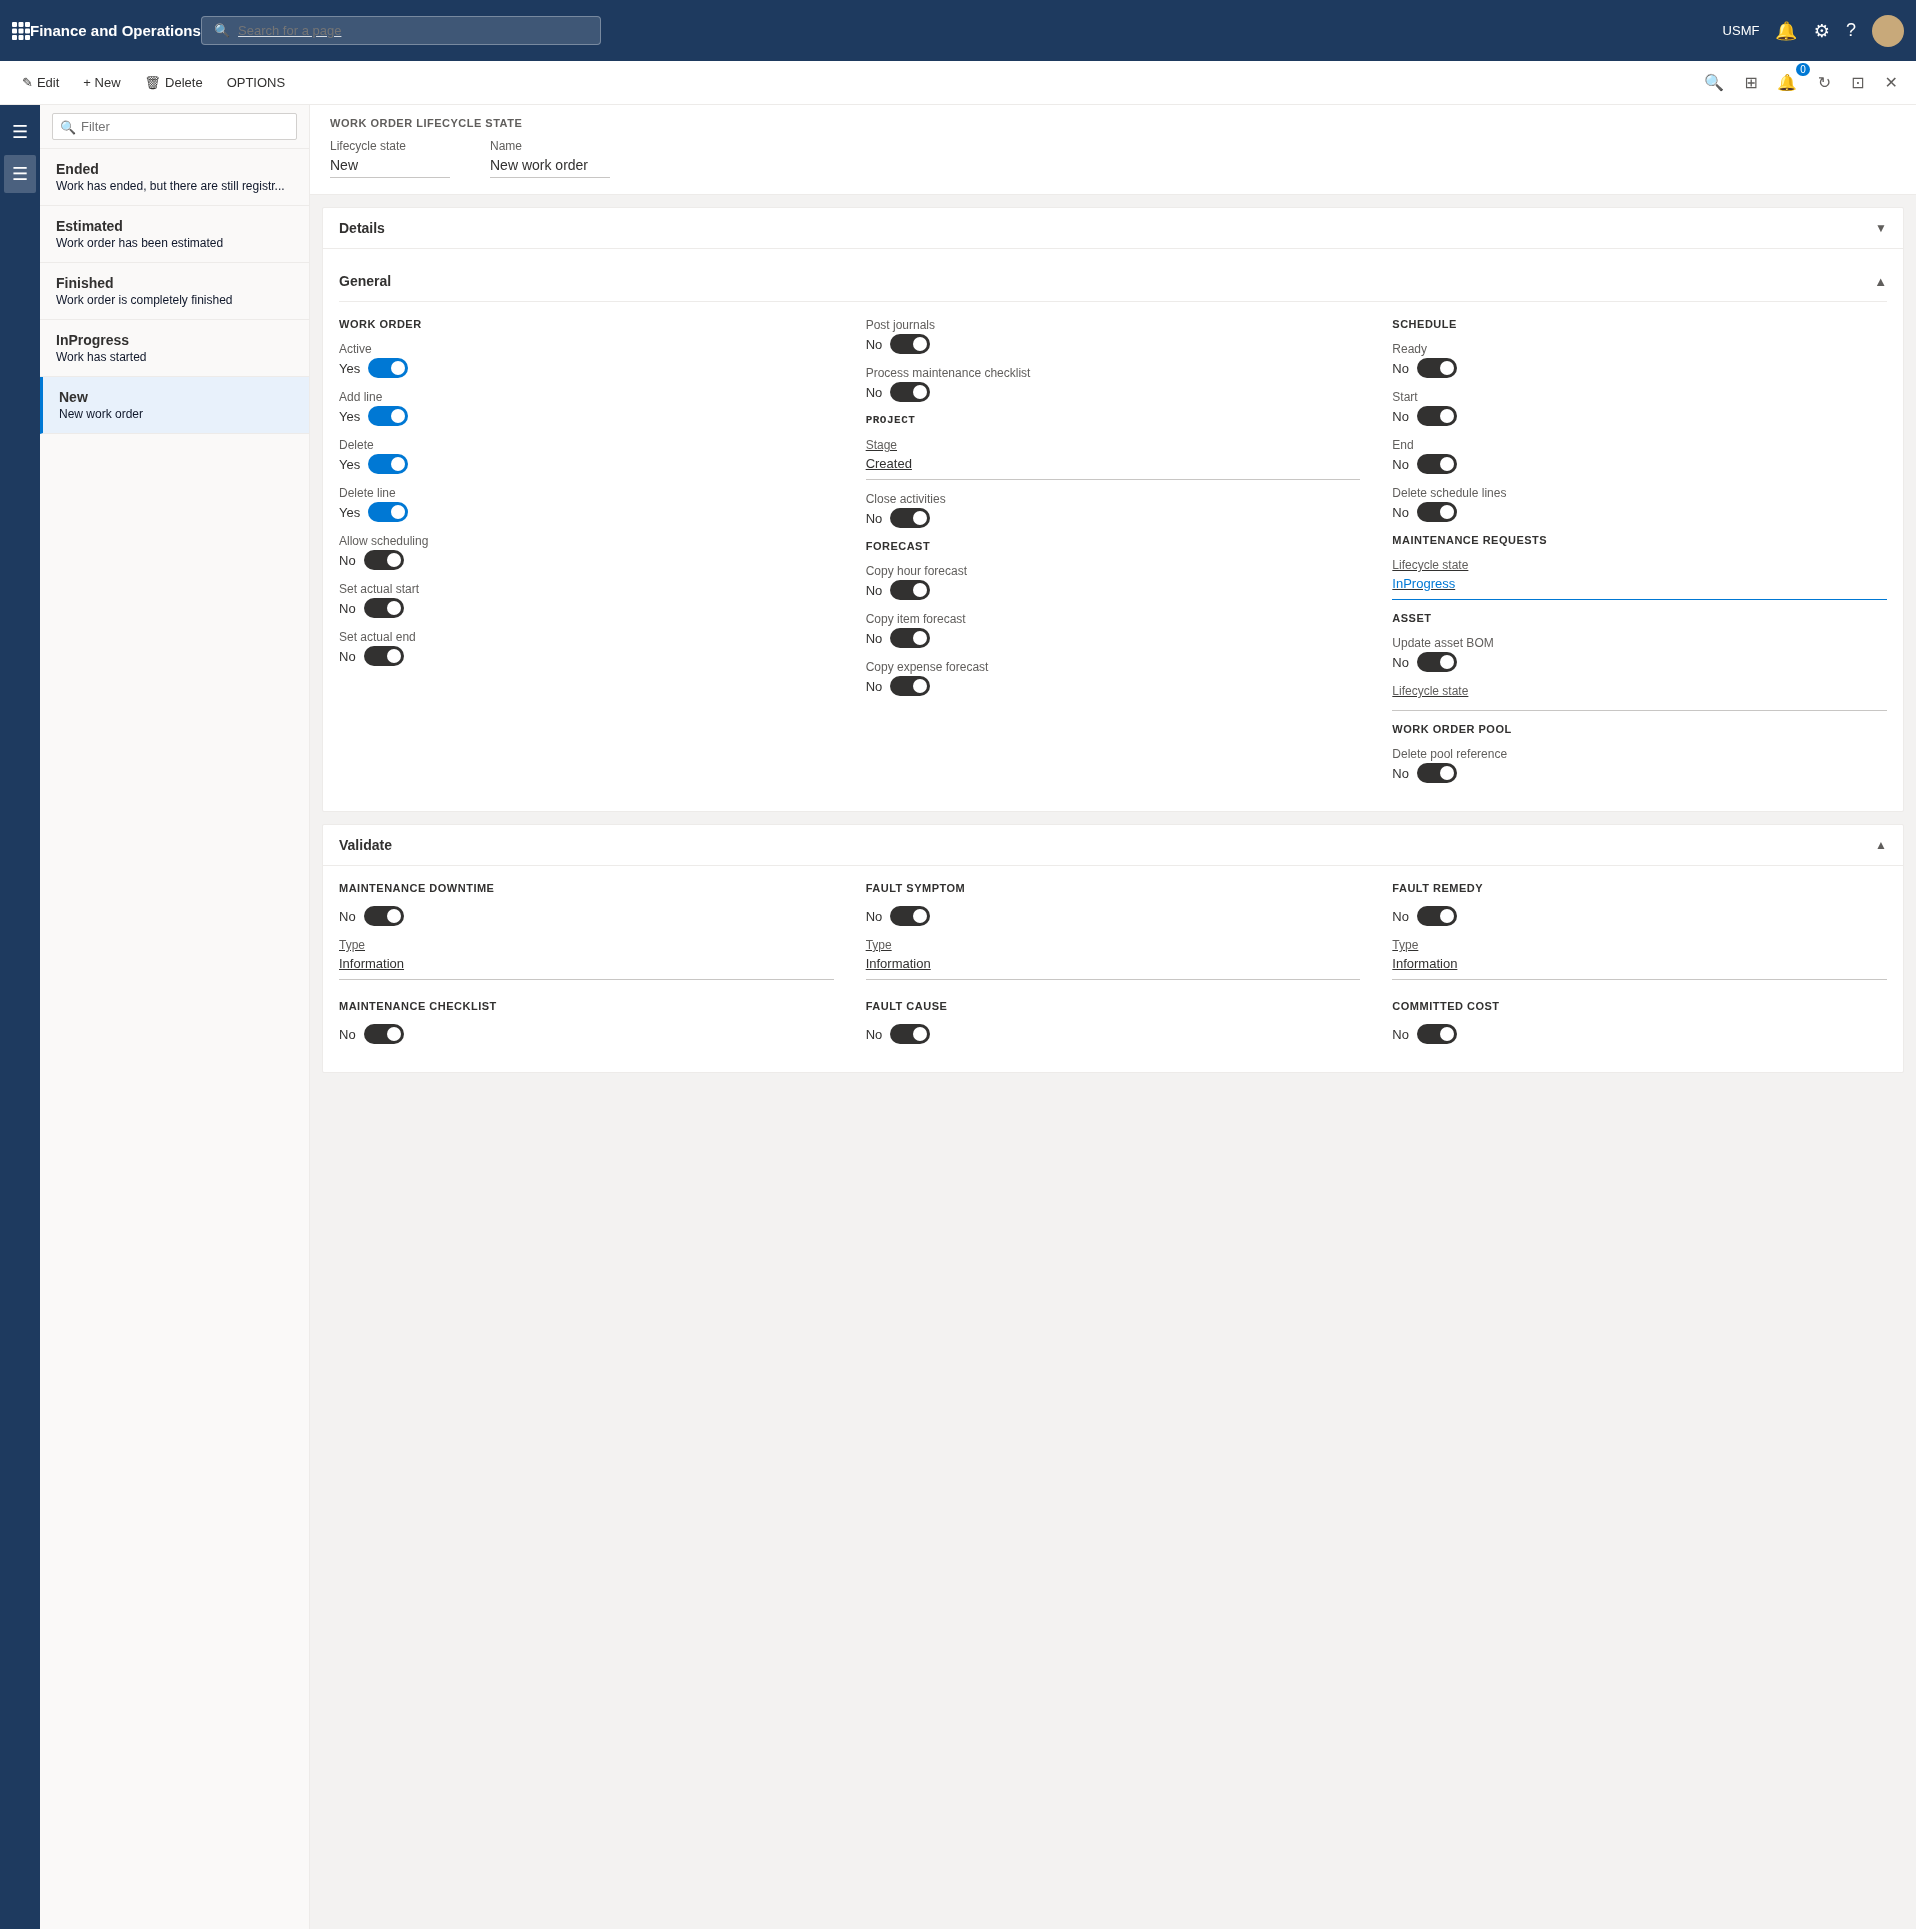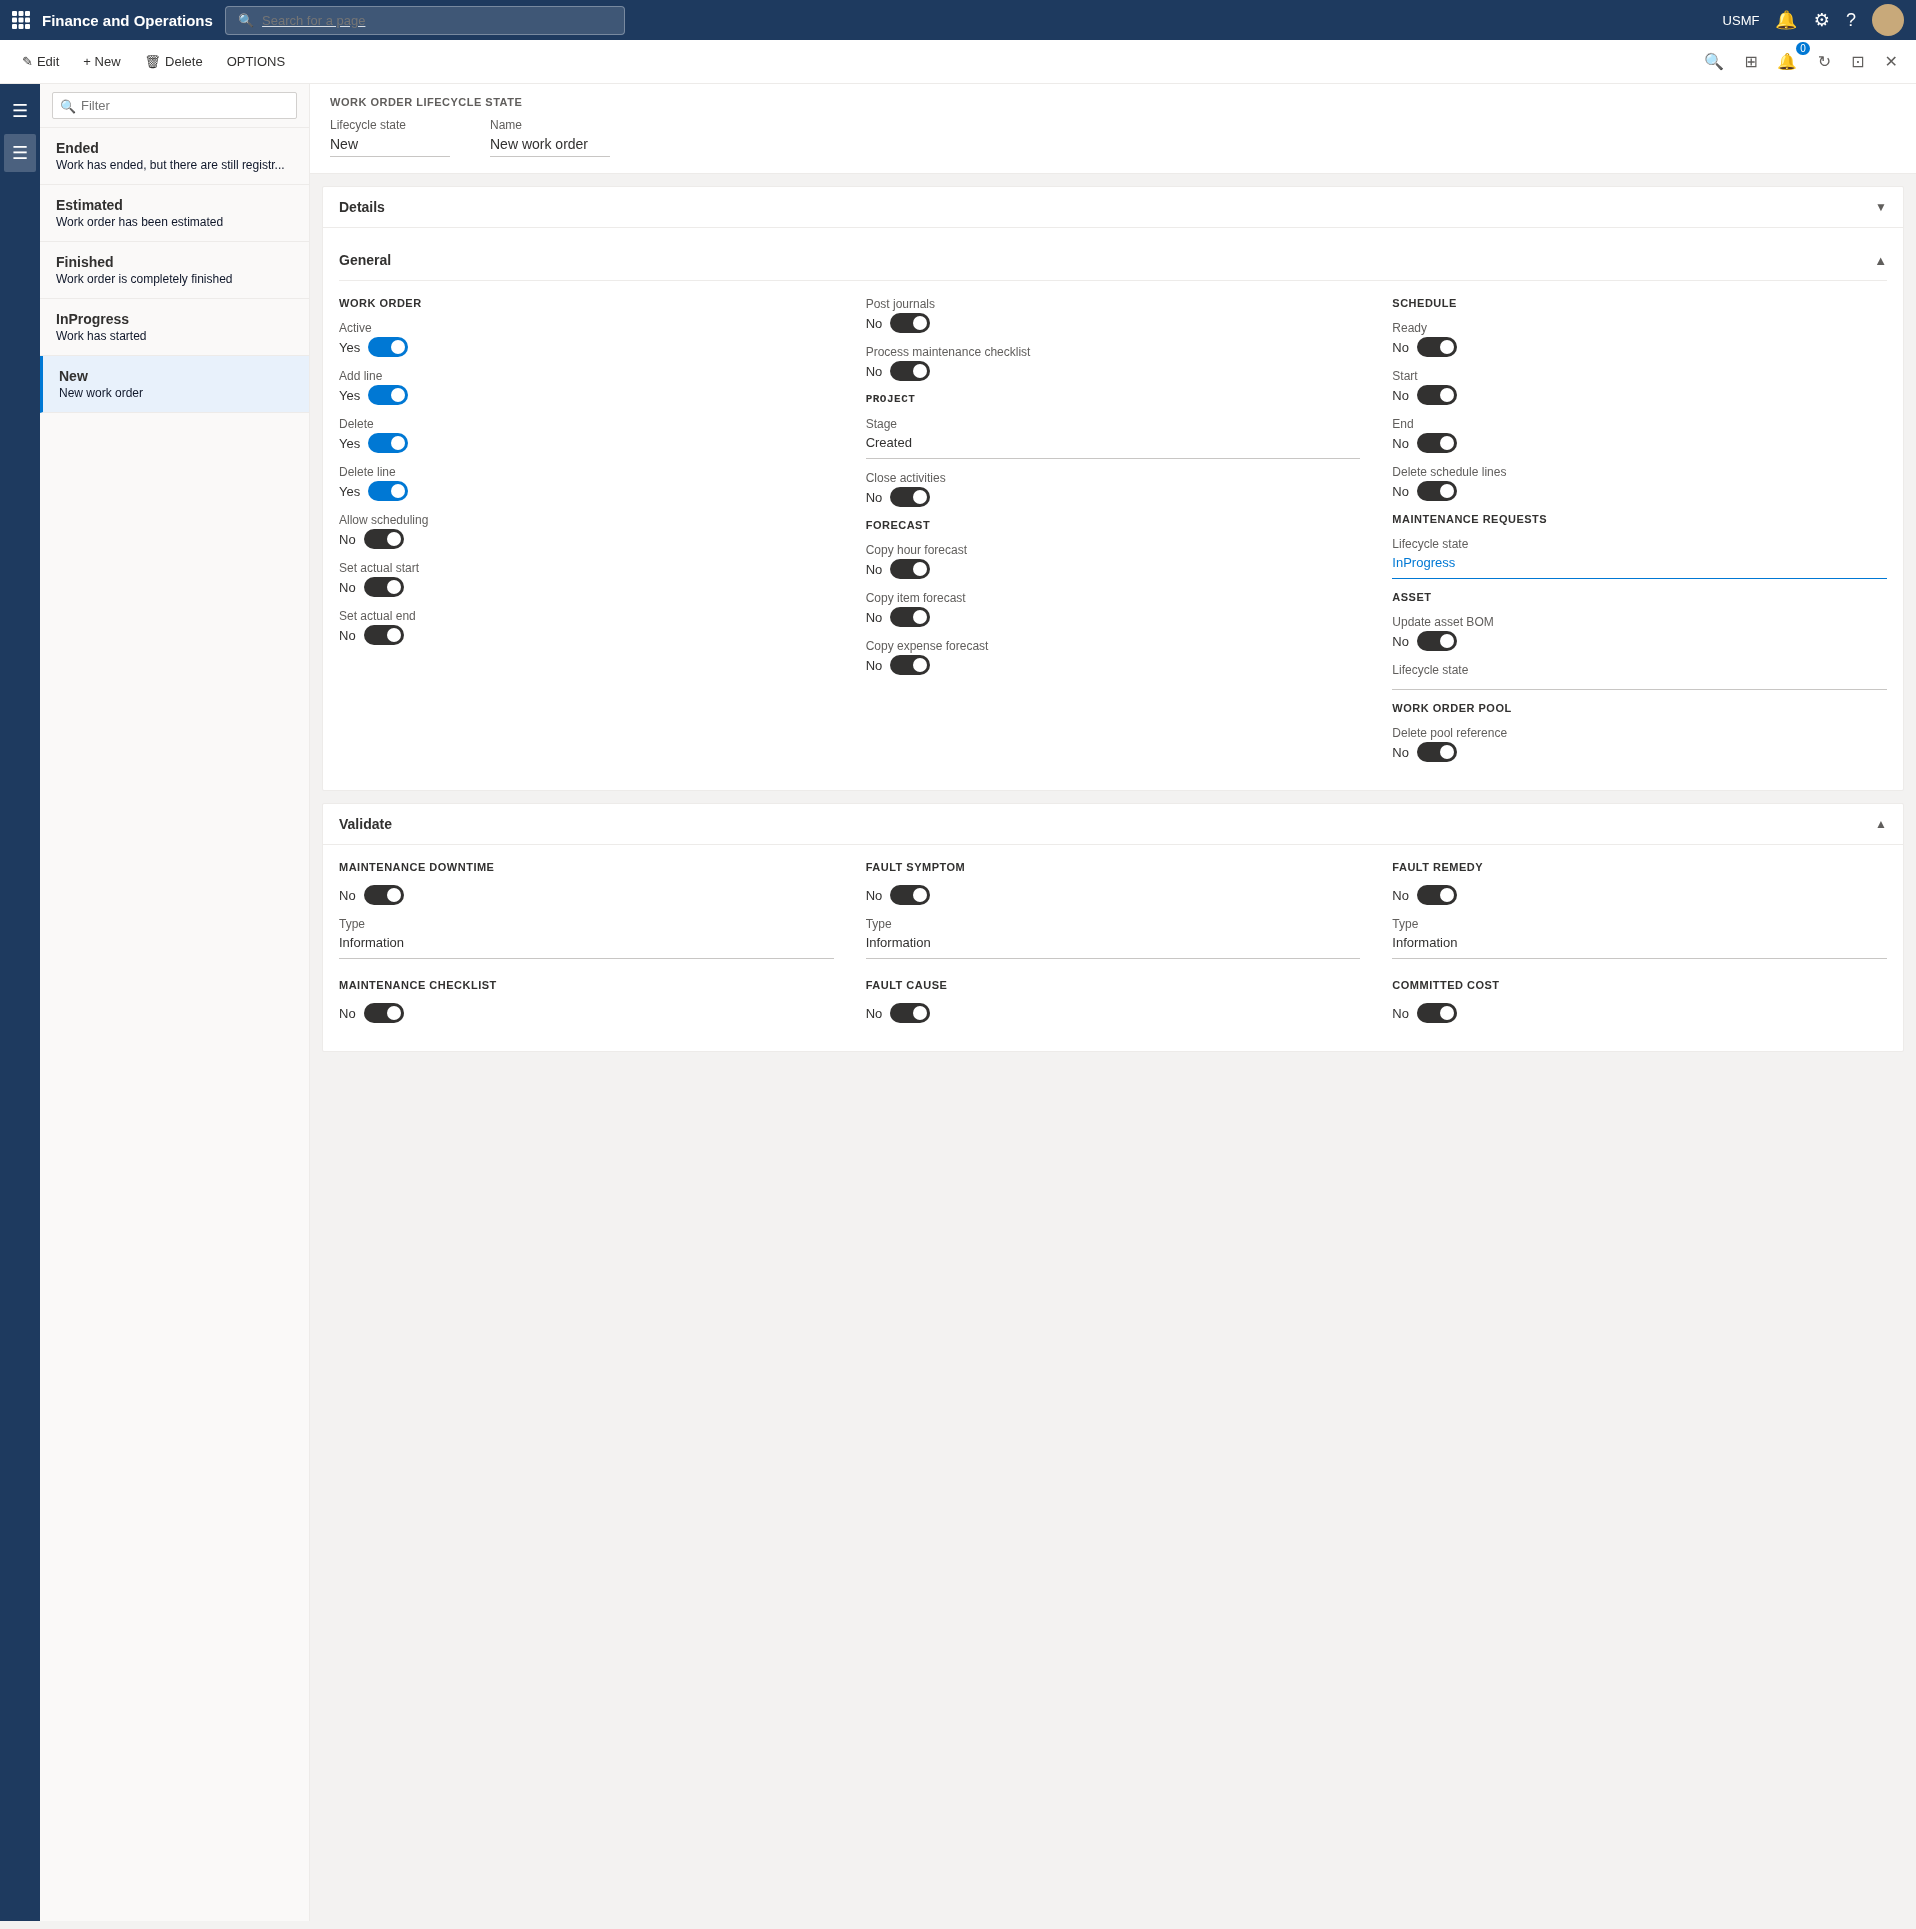--- a/index.html
+++ b/index.html
@@ -4,23 +4,22 @@
   <style>
     * { box-sizing: border-box; margin: 0; padding: 0; }
     body { font-family: 'Segoe UI', Arial, sans-serif; font-size: 13px; background: #f3f2f1; color: #323130; }
 
     
     .top-nav {
       background: #1e3a5f;
       color: white;
       display: flex;
       align-items: center;
-      height: 40px;
+      height: 61px;
       padding: 0 12px;
-      gap: 12px;
     }
     .top-nav-title { font-size: 15px; font-weight: 600; flex: 0 0 auto; }
     .top-nav-search {
       flex: 1;
       max-width: 400px;
       background: rgba(255,255,255,0.15);
       border: 1px solid rgba(255,255,255,0.3);
       border-radius: 4px;
       color: white;
       padding: 6px 12px;
@@ -153,21 +152,21 @@
       font-size: 11px;
       font-weight: 700;
       text-transform: uppercase;
       letter-spacing: 0.5px;
       color: #323130;
       margin-bottom: 12px;
       margin-top: 16px;
     }
     .subsection-title:first-child { margin-top: 0; }
 
-    .field-row { display: flex; flex-direction: column; gap: 4px; }
+    .field-row { display: flex; flex-direction: column; gap: 4px; text-decoration: underline; }
     .field-label { font-size: 12px; color: #605e5c; }
     .field-underline { border-bottom: 1px solid #c8c6c4; padding-bottom: 8px; min-width: 80px; display: inline-block; }
     .field-link { color: #0078d4; border-bottom: 1px solid #0078d4; cursor: pointer; }
     .toggle {
       position: relative;
       width: 40px;
       height: 20px;
       background: #cecece;
       border-radius: 10px;
       cursor: pointer;

